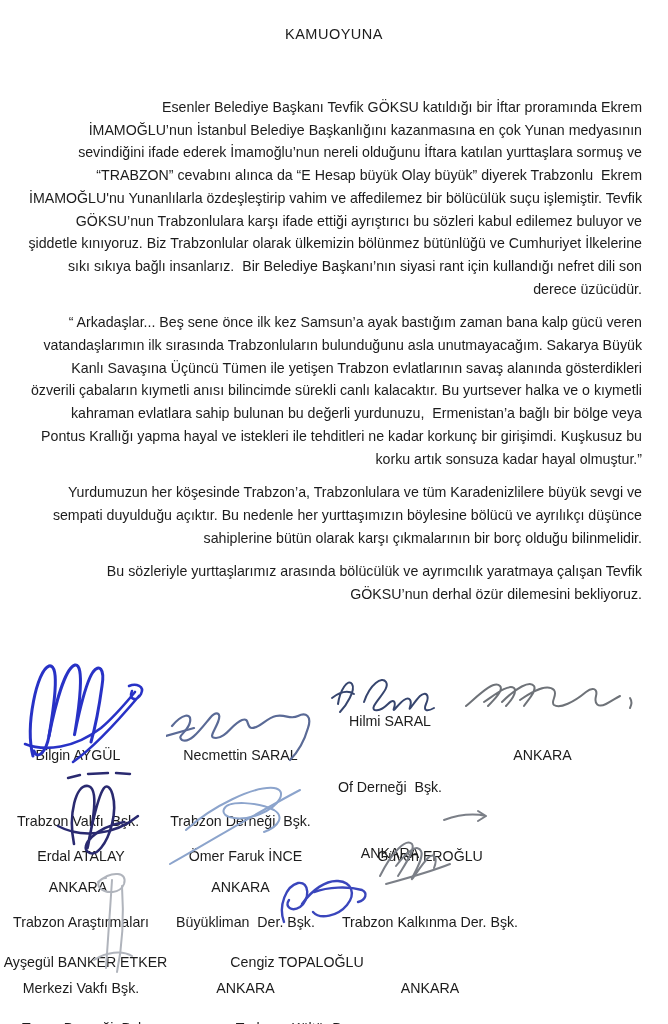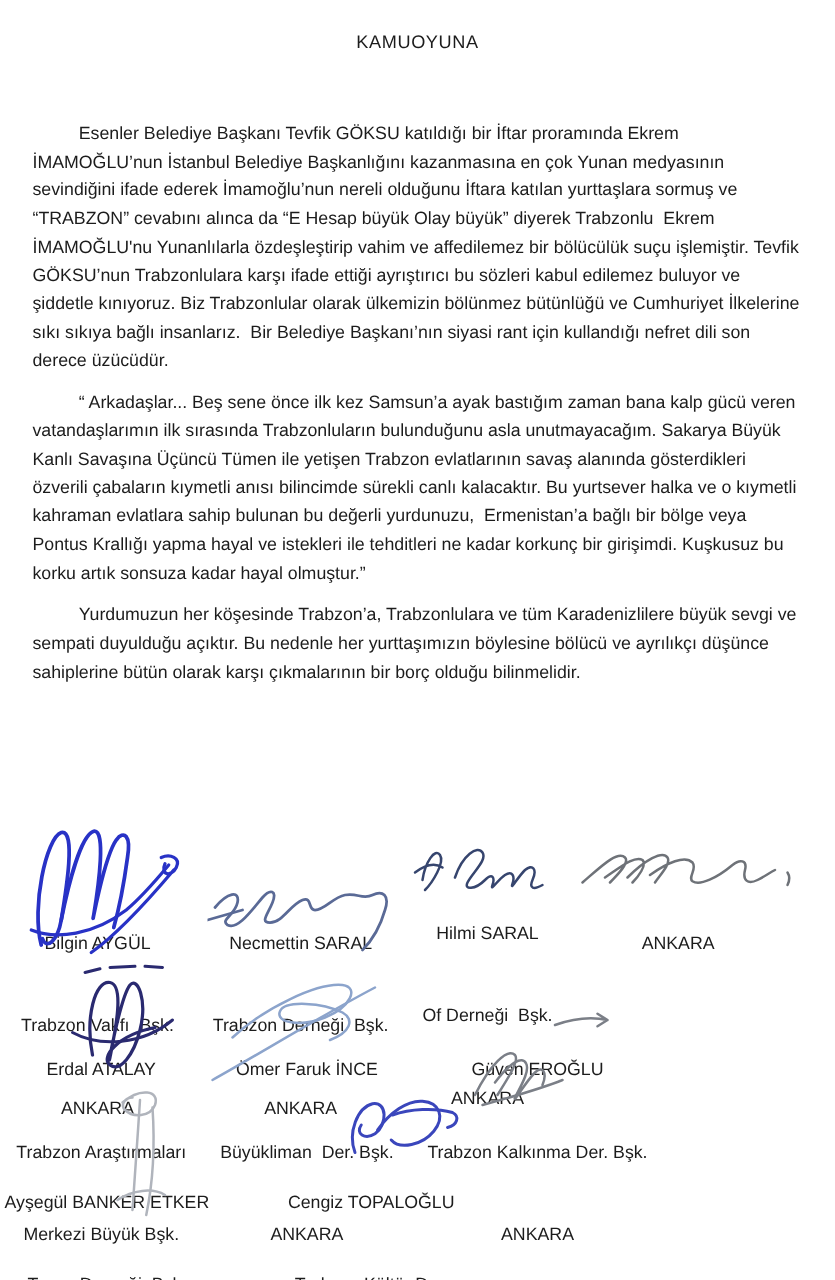--- a/index.html
+++ b/index.html
@@ -20,21 +20,21 @@
     letter-spacing: 0.5px;
     font-weight: 400;
   }
   .doc-body { padding: 0 26px; }
   .para {
     margin: 0 0 11px 0;
     font-size: 14.2px;
     line-height: 22.7px;
     text-indent: 37px;
     white-space: pre-wrap;
-    text-align: left;
+    text-align: right;
   }
   
   .sig-block {
     position: absolute;
     text-align: center;
     font-size: 14.2px;
     line-height: 22px;
     white-space: pre-wrap;
     z-index: 1;
   }
@@ -55,45 +55,46 @@
 <body>
 
 <div class="page">
 
   <div class="doc-title">KAMUOYUNA</div>
 
   <div class="doc-body">
     <p class="para">Esenler Belediye Başkanı Tevfik GÖKSU katıldığı bir İftar proramında Ekrem İMAMOĞLU’nun İstanbul Belediye Başkanlığını kazanmasına en çok Yunan medyasının sevindiğini ifade ederek İmamoğlu’nun nereli olduğunu İftara katılan yurttaşlara sormuş ve “TRABZON” cevabını alınca da “E Hesap büyük Olay büyük” diyerek Trabzonlu  Ekrem İMAMOĞLU'nu Yunanlılarla özdeşleştirip vahim ve affedilemez bir bölücülük suçu işlemiştir. Tevfik GÖKSU’nun Trabzonlulara karşı ifade ettiği ayrıştırıcı bu sözleri kabul edilemez buluyor ve şiddetle kınıyoruz. Biz Trabzonlular olarak ülkemizin bölünmez bütünlüğü ve Cumhuriyet İlkelerine sıkı sıkıya bağlı insanlarız.  Bir Belediye Başkanı’nın siyasi rant için kullandığı nefret dili son derece üzücüdür.</p>
     <p class="para">“ Arkadaşlar... Beş sene önce ilk kez Samsun’a ayak bastığım zaman bana kalp gücü veren vatandaşlarımın ilk sırasında Trabzonluların bulunduğunu asla unutmayacağım. Sakarya Büyük Kanlı Savaşına Üçüncü Tümen ile yetişen Trabzon evlatlarının savaş alanında gösterdikleri özverili çabaların kıymetli anısı bilincimde sürekli canlı kalacaktır. Bu yurtsever halka ve o kıymetli kahraman evlatlara sahip bulunan bu değerli yurdunuzu,  Ermenistan’a bağlı bir bölge veya Pontus Krallığı yapma hayal ve istekleri ile tehditleri ne kadar korkunç bir girişimdi. Kuşkusuz bu korku artık sonsuza kadar hayal olmuştur.”</p>
     <p class="para">Yurdumuzun her köşesinde Trabzon’a, Trabzonlulara ve tüm Karadenizlilere büyük sevgi ve sempati duyulduğu açıktır. Bu nedenle her yurttaşımızın böylesine bölücü ve ayrılıkçı düşünce sahiplerine bütün olarak karşı çıkmalarının bir borç olduğu bilinmelidir.</p>
+    <p class="para">Bu sözleriyle yurttaşlarımız arasında bölücülük ve ayrımcılık yaratmaya çalışan Tevfik GÖKSU’nun derhal özür dilemesini bekliyoruz.</p>
   </div>
 
   <div class="sig-block" style="left:8px; top:700px; width:140px;">
     <div class="sig-line">Bilgin AYGÜL</div>
     <div class="sig-line">Trabzon Vakfı  Bşk.</div>
     <div class="sig-line">ANKARA</div>
   </div>
   <div class="sig-block" style="left:163px; top:700px; width:155px;">
     <div class="sig-line">Necmettin SARAL</div>
     <div class="sig-line">Trabzon Derneği  Bşk.</div>
     <div class="sig-line">ANKARA</div>
   </div>
-  <div class="sig-block" style="left:325px; top:692px; width:130px;">
+  <div class="sig-block" style="left:325px; top:666px; width:130px;">
     <div class="sig-line">Hilmi SARAL</div>
     <div class="sig-line">Of Derneği  Bşk.</div>
     <div class="sig-line">ANKARA</div>
   </div>
   <div class="sig-block" style="left:455px; top:700px; width:175px;">
     <div class="sig-line">ANKARA</div>
   </div>
 
   <div class="sig-block" style="left:6px; top:801px; width:150px;">
     <div class="sig-line">Erdal ATALAY</div>
     <div class="sig-line">Trabzon Araştırmaları</div>
-    <div class="sig-line">Merkezi Büyük Bşk.</div>
+    <div class="sig-line">Merkezi Vakfı Bşk.</div>
     
   </div>
   <div class="sig-block" style="left:168px; top:801px; width:155px;">
     <div class="sig-line">Ömer Faruk İNCE</div>
     <div class="sig-line">Büyükliman  Der. Bşk.</div>
     <div class="sig-line">ANKARA</div>
   </div>
   <div class="sig-block" style="left:340px; top:801px; width:180px;">
     <div class="sig-line">Güven EROĞLU</div>
     <div class="sig-line">Trabzon Kalkınma Der. Bşk.</div>

